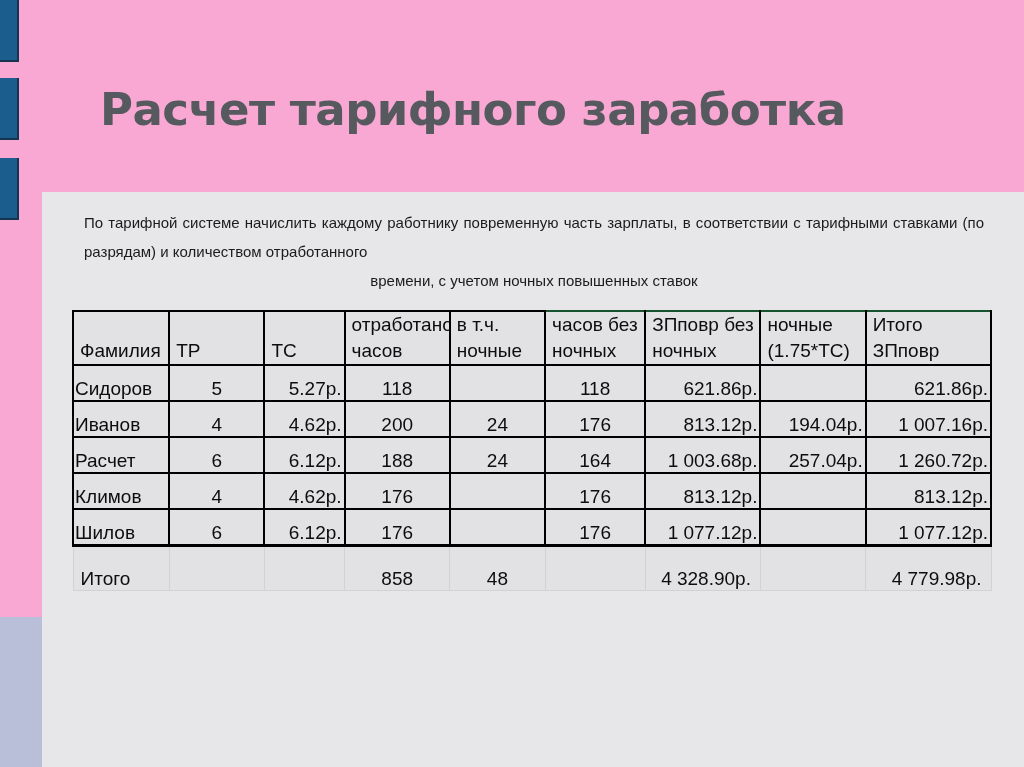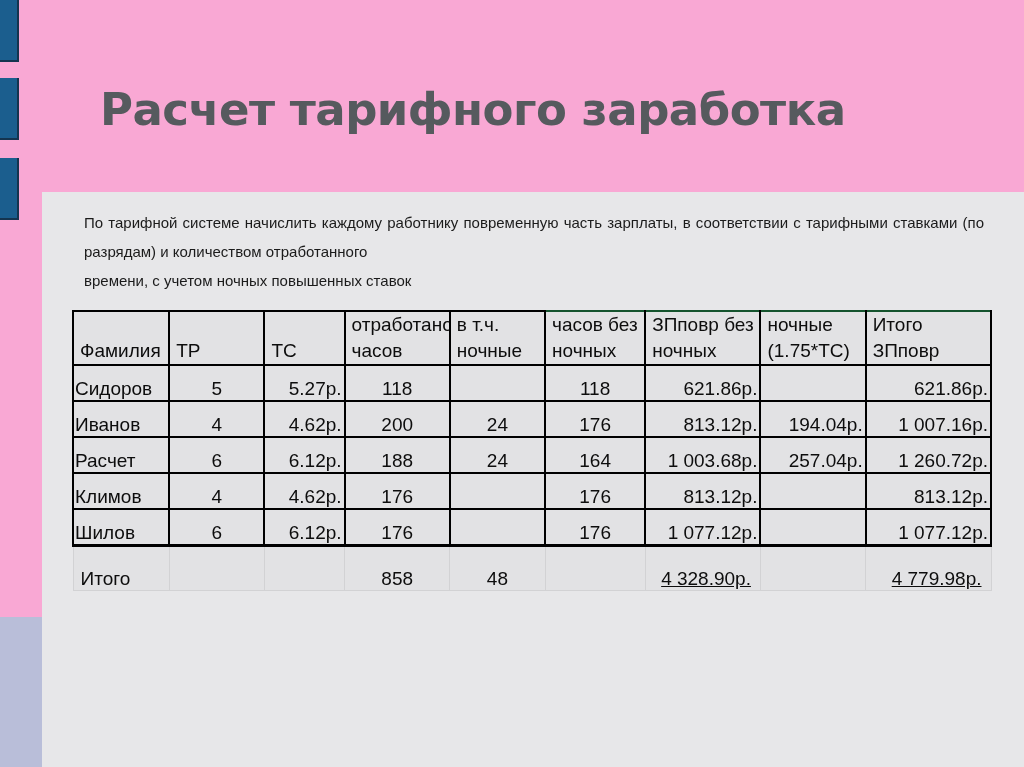--- a/index.html
+++ b/index.html
@@ -65,21 +65,21 @@
     left: 42px;
     top: 16px;
     width: 900px;
     font-family: Liberation Sans, sans-serif;
     font-size: 15px;
     line-height: 29px;
     color: #1b1b1b;
     text-align: justify;
     text-justify: inter-word;
   }
-  .body-text .last { display: block; text-align: left; }
+  .body-text .last { display: block; text-align: center; }
 
   
   .tbl-wrap {
     position: absolute;
     left: 30px;
     top: 118px;
     width: 952px;
   }
   table.calc {
     border-collapse: collapse;
@@ -127,21 +127,21 @@
   tbody td.num  { text-align: right;  padding-right: 2px; }
   tbody td.ctr  { text-align: center; }
 
   
   tr.totals td {
     border: 1px solid #d2d2d4;
     border-top: 3px solid #000;
     height: 45px;
   }
   tr.totals td.name { text-align: left; padding-left: 7px; }
-  tr.totals td.num  { text-align: right; padding-right: 9px; text-decoration: underline; }
+  tr.totals td.num  { text-align: right; padding-right: 9px; }
   tr.totals td.ctr  { text-align: center; }
 </style>
 </head>
 <body>
 
 <div id="slide">
 
   <div class="deco-bar b1"></div>
   <div class="deco-bar b2"></div>
   <div class="deco-bar b3"></div>

